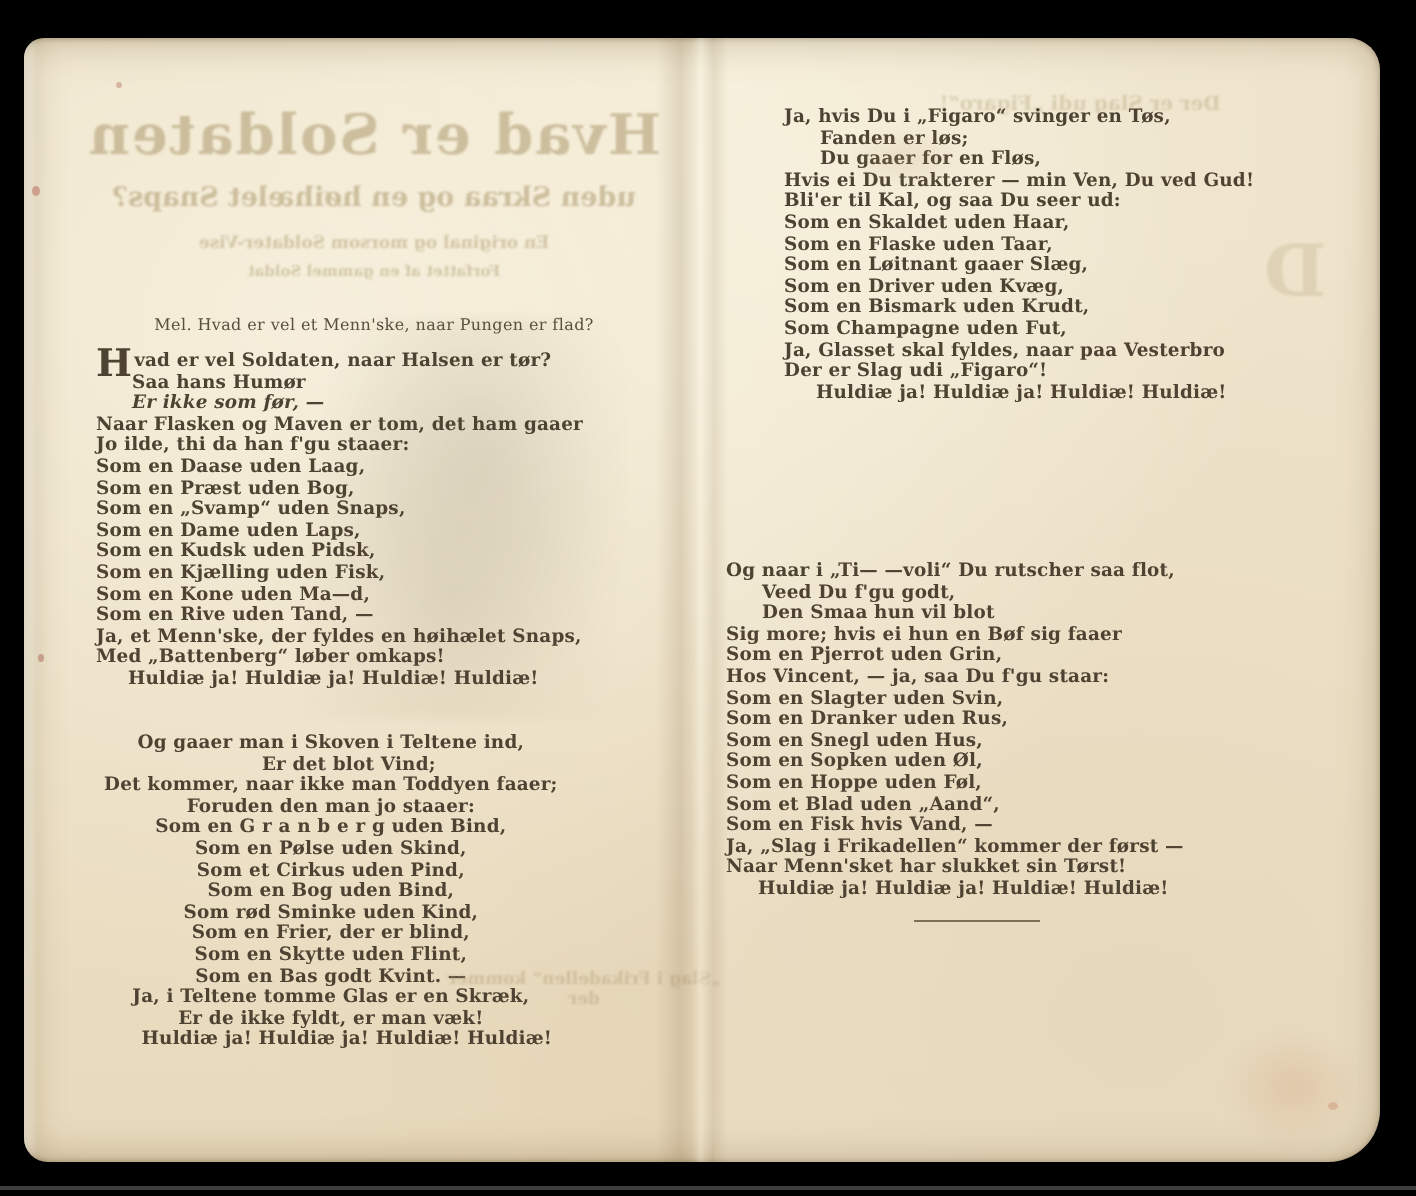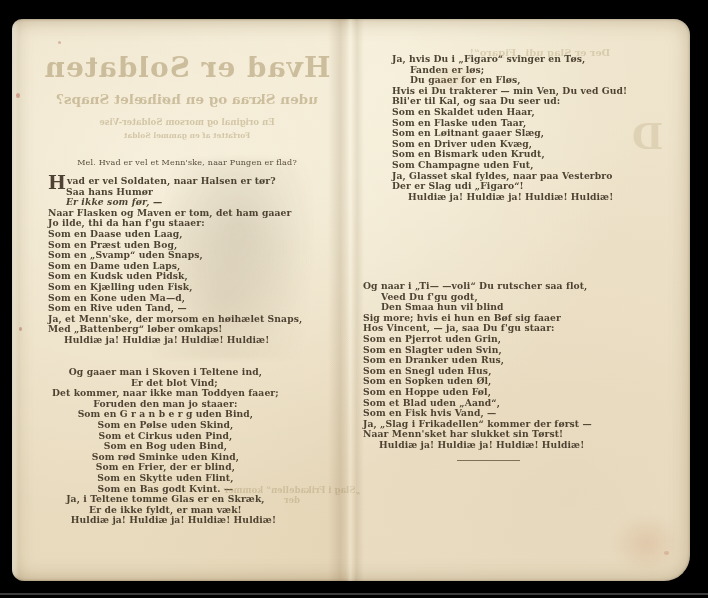--- a/index.html
+++ b/index.html
@@ -87,21 +87,21 @@
         <div class="line"><span>Naar Flasken og Maven er tom, det ham gaaer</span></div>
         <div class="line"><span>Jo ilde, thi da han f'gu staaer:</span></div>
         <div class="line"><span>Som en Daase uden Laag,</span></div>
         <div class="line"><span>Som en Præst uden Bog,</span></div>
         <div class="line"><span>Som en „Svamp“ uden Snaps,</span></div>
         <div class="line"><span>Som en Dame uden Laps,</span></div>
         <div class="line"><span>Som en Kudsk uden Pidsk,</span></div>
         <div class="line"><span>Som en Kjælling uden Fisk,</span></div>
         <div class="line"><span>Som en Kone uden Ma—d,</span></div>
         <div class="line"><span>Som en Rive uden Tand, —</span></div>
-        <div class="line"><span>Ja, et Menn'ske, der morsom en høihælet Snaps,</span></div>
+        <div class="line"><span>Ja, et Menn'ske, der fyldes en høihælet Snaps,</span></div>
         <div class="line"><span>Med „Battenberg“ løber omkaps!</span></div>
         <div class="line chorus"><span>Huldiæ ja! Huldiæ ja! Huldiæ! Huldiæ!</span></div>
       </div>
 
     <div class="verse v2">
         <div class="line"><span>Og gaaer man i Skoven i Teltene ind,</span></div>
         <div class="line" style="padding-left: 18px;"><span>Er det blot Vind;</span></div>
         <div class="line"><span>Det kommer, naar ikke man Toddyen faaer;</span></div>
         <div class="line"><span>Foruden den man jo staaer:</span></div>
         <div class="line"><span>Som en G r a n b e r g uden Bind,</span></div>
@@ -148,24 +148,24 @@
         <div class="line"><span>Som en Bismark uden Krudt,</span></div>
         <div class="line"><span>Som Champagne uden Fut,</span></div>
         <div class="line"><span>Ja, Glasset skal fyldes, naar paa Vesterbro</span></div>
         <div class="line"><span>Der er Slag udi „Figaro“!</span></div>
         <div class="line chorus"><span>Huldiæ ja! Huldiæ ja! Huldiæ! Huldiæ!</span></div>
       </div>
 
     <div class="verse v4">
         <div class="line"><span>Og naar i „Ti— —voli“ Du rutscher saa flot,</span></div>
         <div class="line" style="padding-left: 18px;"><span>Veed Du f'gu godt,</span></div>
-        <div class="line" style="padding-left: 18px;"><span>Den Smaa hun vil blind</span></div>
+        <div class="line" style="padding-left: 18px;"><span>Den Smaa hun vil blot</span></div>
         <div class="line"><span>Sig more; hvis ei hun en Bøf sig faaer</span></div>
+        <div class="line"><span>Som en Pjerrot uden Grin,</span></div>
         <div class="line"><span>Hos Vincent, — ja, saa Du f'gu staar:</span></div>
-        <div class="line"><span>Som en Pjerrot uden Grin,</span></div>
         <div class="line"><span>Som en Slagter uden Svin,</span></div>
         <div class="line"><span>Som en Dranker uden Rus,</span></div>
         <div class="line"><span>Som en Snegl uden Hus,</span></div>
         <div class="line"><span>Som en Sopken uden Øl,</span></div>
         <div class="line"><span>Som en Hoppe uden Føl,</span></div>
         <div class="line"><span>Som et Blad uden „Aand“,</span></div>
         <div class="line"><span>Som en Fisk hvis Vand, —</span></div>
         <div class="line"><span>Ja, „Slag i Frikadellen“ kommer der først —</span></div>
         <div class="line"><span>Naar Menn'sket har slukket sin Tørst!</span></div>
         <div class="line chorus"><span>Huldiæ ja! Huldiæ ja! Huldiæ! Huldiæ!</span></div>

